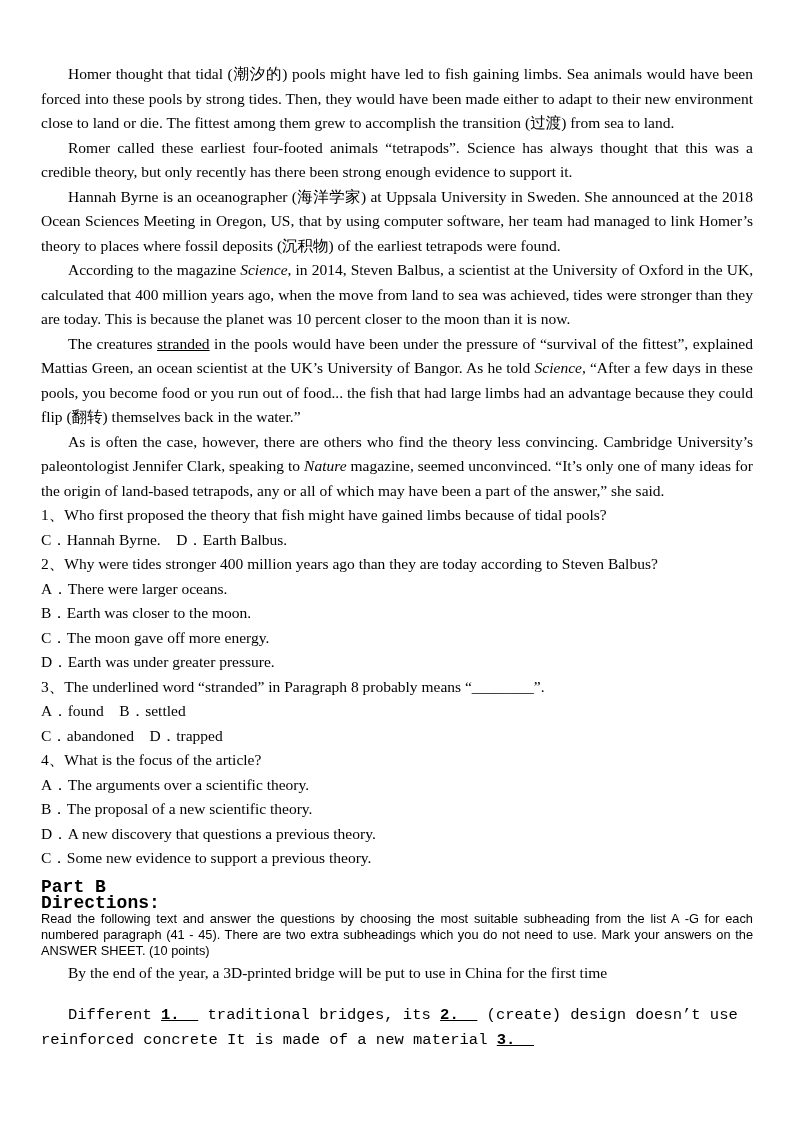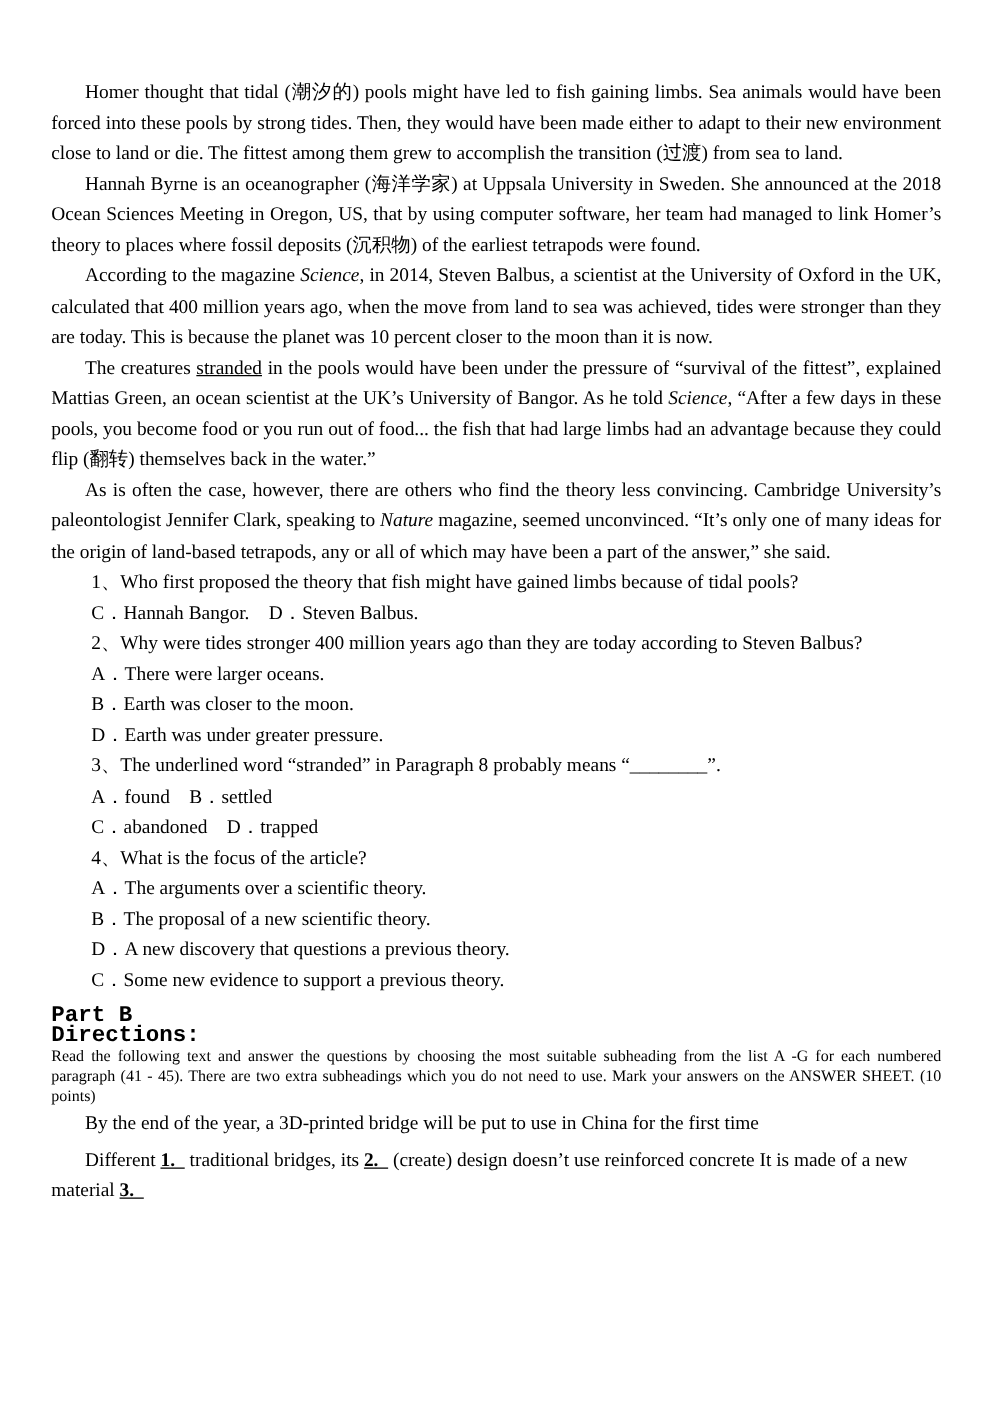--- a/index.html
+++ b/index.html
@@ -21,72 +21,74 @@
   .questions p {
     font-size: 15.5px;
     line-height: 24.5px;
   }
   .para {
     text-align: justify;
     text-indent: 27px;
   }
   .qline, .oline {
     text-align: left;
-    margin-left: 32px;
   }
   .partb { margin-top: 8px; }
   .mono-bold {
     font-family: "Liberation Mono", monospace;
     font-weight: bold;
     font-size: 18px;
     line-height: 16px;
   }
   .mono {
-    font-family: Liberation Serif, serif;
+    font-family: Liberation Sans, sans-serif;
     font-size: 12.8px;
     line-height: 16px;
     text-align: justify;
   }
   .intro-line {
     font-size: 15.5px;
     line-height: 24.5px;
     text-indent: 27px;
     margin-top: 2px;
   }
   .cloze-line {
     font-size: 15.5px;
     line-height: 24.5px;
     text-indent: 27px;
-    margin-top: 5px;
+    margin-top: 18px;
+    font-family: Liberation Mono, monospace;
   }
 </style>
 </head>
 <body>
 
 <div class="page">
 
   <div class="body-text">
     <p class="para"><span>Homer thought that tidal (潮汐的) pools might have led to fish gaining limbs. Sea animals would have been forced into these pools by strong tides. Then, they would have been made either to adapt to their new environment close to land or die. The fittest among them grew to accomplish the transition (过渡) from sea to land.</span></p>
+    <p class="para"><span>Romer called these earliest four-footed animals “tetrapods”. Science has always thought that this was a credible theory, but only recently has there been strong enough evidence to support it.</span></p>
     <p class="para"><span>Hannah Byrne is an oceanographer (海洋学家) at Uppsala University in Sweden. She announced at the 2018 Ocean Sciences Meeting in Oregon, US, that by using computer software, her team had managed to link Homer’s theory to places where fossil deposits (沉积物) of the earliest tetrapods were found.</span></p>
     <p class="para"><span>According to the magazine </span><span style="font-style: italic;">Science</span><span>, in 2014, Steven Balbus, a scientist at the University of Oxford in the UK, calculated that 400 million years ago, when the move from land to sea was achieved, tides were stronger than they are today. This is because the planet was 10 percent closer to the moon than it is now.</span></p>
     <p class="para"><span>The creatures </span><span style="text-decoration: underline;">stranded</span><span> in the pools would have been under the pressure of “survival of the fittest”, explained Mattias Green, an ocean scientist at the UK’s University of Bangor. As he told </span><span style="font-style: italic;">Science</span><span>, “After a few days in these pools, you become food or you run out of food... the fish that had large limbs had an advantage because they could flip (翻转) themselves back in the water.”</span></p>
     <p class="para"><span>As is often the case, however, there are others who find the theory less convincing. Cambridge University’s paleontologist Jennifer Clark, speaking to </span><span style="font-style: italic;">Nature</span><span> magazine, seemed unconvinced. “It’s only one of many ideas for the origin of land-based tetrapods, any or all of which may have been a part of the answer,” she said.</span></p>
   </div>
 
   <div class="questions">
 
     <div>
       <p class="qline">1、Who first proposed the theory that fish might have gained limbs because of tidal pools?</p>
-      <p class="oline">C．Hannah Bangor.　D．Steven Balbus.</p>
+      <p class="oline">C．Hannah Byrne.　D．Earth Balbus.</p>
     </div>
 
     <div>
       <p class="qline">2、Why were tides stronger 400 million years ago than they are today according to Steven Balbus?</p>
       <p class="oline">A．There were larger oceans.</p>
       <p class="oline">B．Earth was closer to the moon.</p>
+      <p class="oline">C．The moon gave off more energy.</p>
       <p class="oline">D．Earth was under greater pressure.</p>
     </div>
 
     <div>
       <p class="qline">3、The underlined word “stranded” in Paragraph 8 probably means “________”.</p>
       <p class="oline">A．found　B．settled</p>
       <p class="oline">C．abandoned　D．trapped</p>
     </div>
 
     <div>

